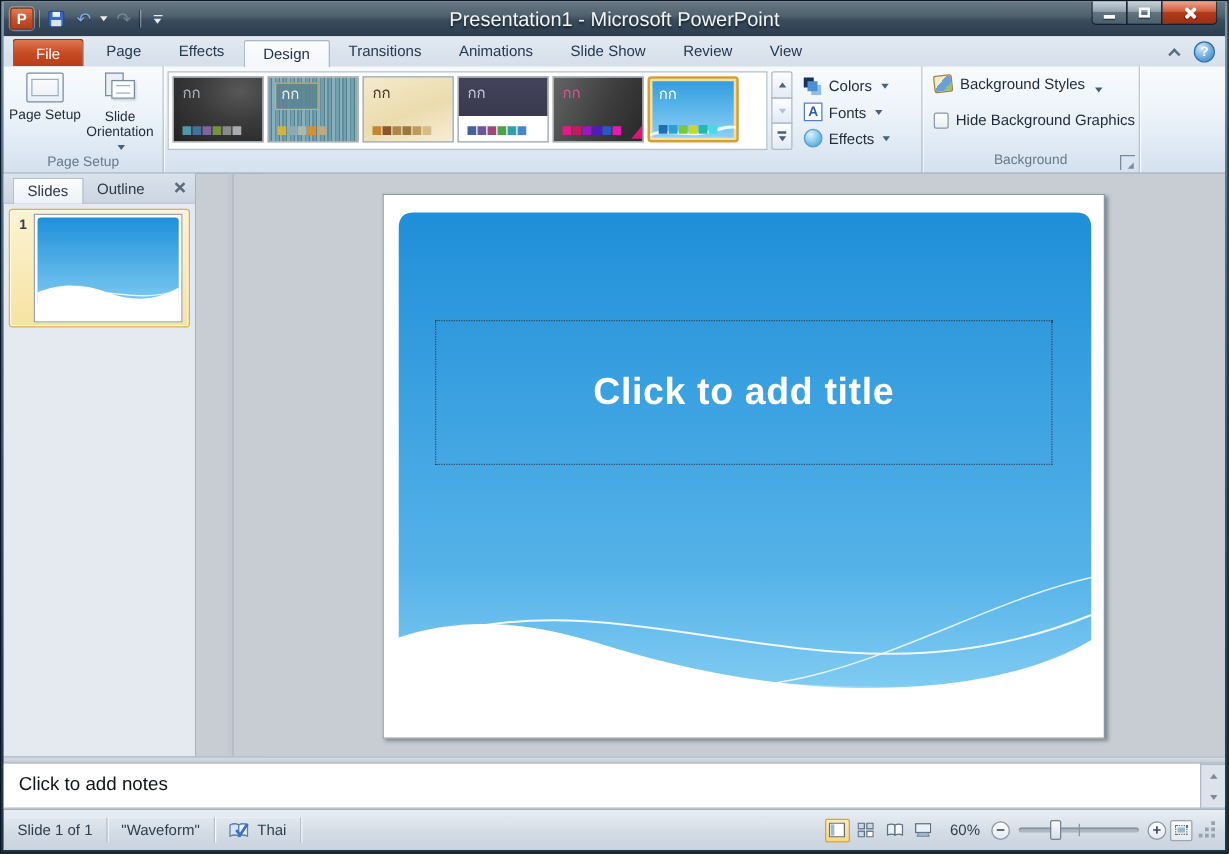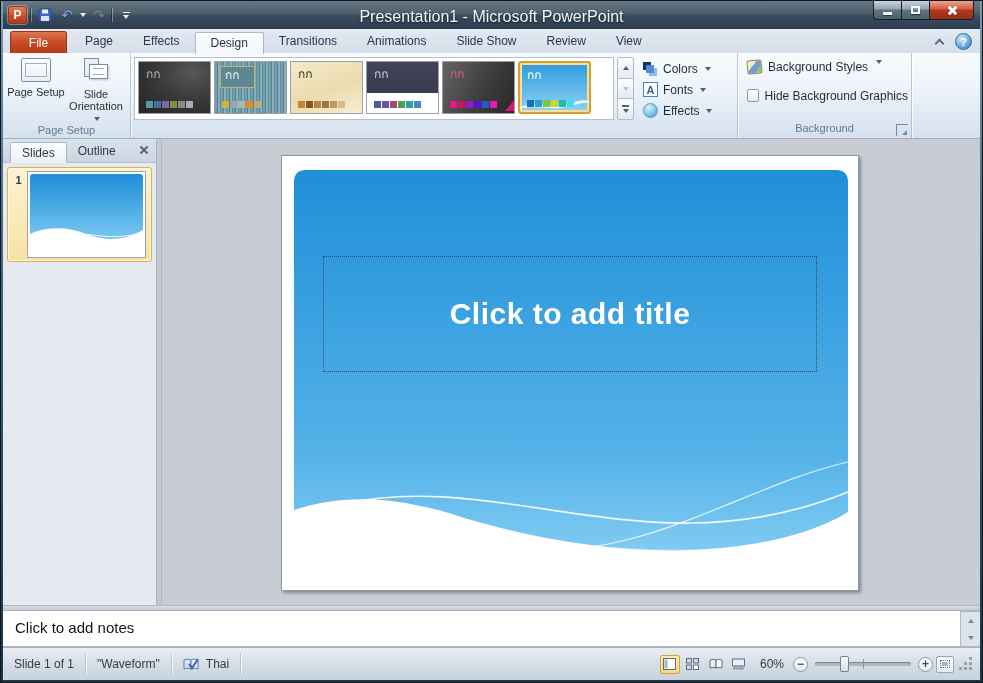--- a/index.html
+++ b/index.html
@@ -87,31 +87,31 @@
   .tri-dis { border-top-color:#B8C2CC; }
   .more-bar { width:7px; height:2px; background:#4A6078; }
   .cfx { margin-left:7px; display:flex; flex-direction:column; gap:4px; padding-top:3px; }
   .cfxbtn { display:flex; align-items:center; gap:5px; font-size:12px; color:#1E2B3A; height:17px; padding:0 2px; white-space:nowrap; }
   .ic-colors { width:8px; height:8px; background:#4E8ED8; box-shadow:-3px -3px 0 #16335E, 3px 3px 0 #8CC0EC; margin:3px 4px 3px 3px; }
   .ic-fonts { width:15px; height:15px; border:1px solid #4E7EC8; background:#FFF; color:#2E5EA8; font-size:11px; font-weight:bold; display:flex; align-items:center; justify-content:center; }
   .ic-effects { width:15px; height:15px; border-radius:50%; border:1px solid #5A9CC8; background:radial-gradient(circle at 35% 28%,#DCF2FD,#7CC4EA 55%,#3E98D0); }
 
   .g-background { width:174px; }
   .g-background .rgroup-content { flex-direction:column; padding-left:9px; }
-  .bgrow { display:flex; align-items:flex-start; gap:6px; font-size:12px; color:#1E2B3A; white-space:nowrap; }
+  .bgrow { display:flex; align-items:flex-end; gap:6px; font-size:12px; color:#1E2B3A; white-space:nowrap; }
   .bgrow.r1 { margin-top:3px; }
   .bgrow.r2 { margin-top:15px; }
   .ic-bgstyles { width:15px; height:14px; border:1px solid #A08040; background:linear-gradient(135deg,#F6E9C6 0 38%,#6E9ED8 38% 72%,#95BE7E 72%); transform:rotate(-6deg); border-radius:2px; }
   .checkbox { width:13px; height:13px; border:1px solid #8A98A8; background:linear-gradient(#FFFFFF,#E9EDF1); border-radius:2px; }
   .launcher { position:absolute; right:3px; bottom:2px; width:12px; height:12px; border-left:1px solid #7A8A9A; border-top:1px solid #7A8A9A; }
   .launcher::after { content:''; position:absolute; right:1px; bottom:1px; border-left:5px solid transparent; border-bottom:5px solid #7A8A9A; }
   .rib-filler { flex:1; }
 
   
-  .main { flex:1; display:flex; min-height:0; }
+  .main { flex:1; display:flex; min-height:0;gap:25px; }
   .leftpanel { width:154px; flex:0 0 154px; display:flex; flex-direction:column; background:#E4EAF0; border-right:1px solid #AAB4C0; }
   .ptabs { height:24px; flex:0 0 24px; background:linear-gradient(#DAE2EB,#CBD5E1); display:flex; align-items:flex-end; padding-left:7px; border-bottom:1px solid #B4BFCB; position:relative; }
   .ptab { font-size:12px; color:#2A3A4A; padding:0 11px; height:21px; line-height:20px; }
   .ptab.active { background:linear-gradient(#FBFCFD,#EDF1F6); border:1px solid #A9B6C4; border-bottom:none; border-radius:2px 2px 0 0; margin-bottom:-1px; }
   .pclose { position:absolute; right:7px; top:6px; width:10px; height:10px; }
   .pclose::before,.pclose::after { content:''; position:absolute; left:4px; top:0; width:2px; height:10px; background:#5A6A7A; }
   .pclose::before { transform:rotate(45deg); }
   .pclose::after { transform:rotate(-45deg); }
   .thumbwrap { padding:4px 4px; }
   .thumbsel { width:145px; height:95px; border:1px solid #DFAF4F; border-radius:3px; background:linear-gradient(#FCF3D2,#F6E2A2); display:flex; padding:3px 2px; box-shadow:inset 0 0 0 1px #FDF7E6; }

